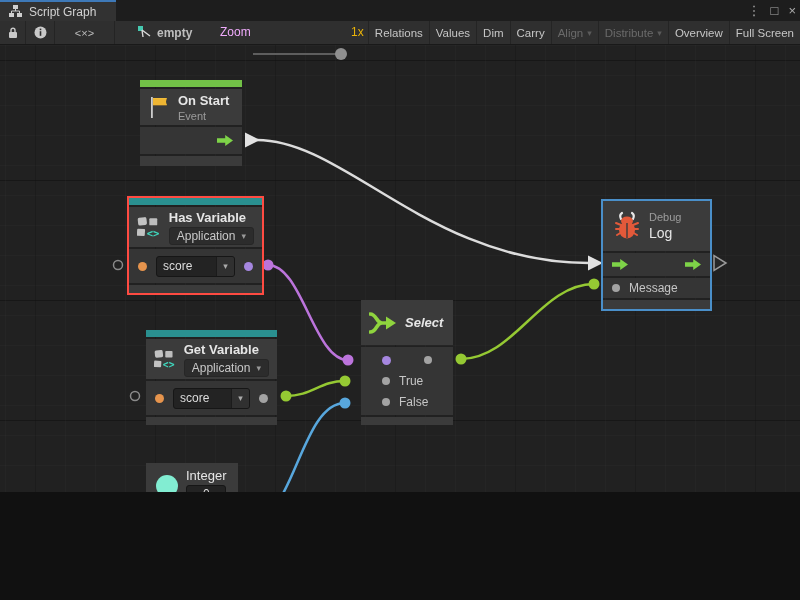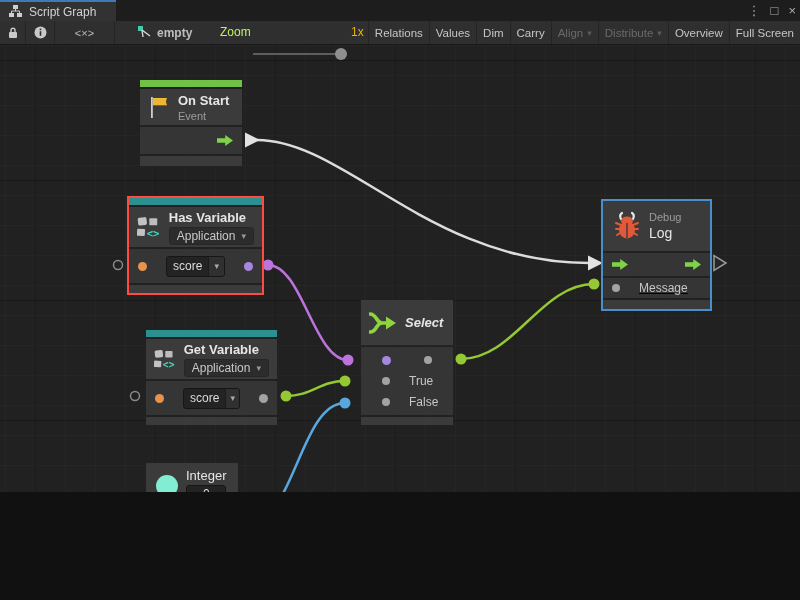--- a/index.html
+++ b/index.html
@@ -15,21 +15,21 @@
   .winicons { position:absolute; right:4px; top:0; height:21px; display:flex; align-items:center; gap:10px; color:#ababab; font-size:13px; }
   .winicons span { cursor:default; line-height:1; }
 
   
   .toolbar { position:absolute; left:0; top:21px; width:800px; height:24px; background:#2f2f2f;
              border-bottom:1px solid #191919; z-index:5; color:#c6c6c6; }
   .tb-left { position:absolute; left:0; top:0; height:23px; display:flex; align-items:stretch; }
   .tb-ibtn { display:flex; align-items:center; justify-content:center; border-right:1px solid #242424; }
   .tb-sel { position:absolute; left:138px; top:0; height:23px; display:flex; align-items:center; gap:5px; }
   .tb-sel .txt { font-size:12px; color:#bdbdbd;font-weight:bold; }
-  .zoom-label { position:absolute; left:220px; top:4px; font-size:12px; color:#bef264; }
+  .zoom-label { position:absolute; left:220px; top:4px; font-size:12px; color:#f0abfc; }
   .zoom-track { position:absolute; left:253px; top:32px; width:90px; height:2px; background:#5e5e5e; }
   .zoom-knob { position:absolute; left:335px; top:27px; width:12px; height:12px; border-radius:50%; background:#8f8f8f; }
   .zoom-val { position:absolute; left:351px; top:4px; font-size:12px; color:#eab308; }
   .tb-buttons { position:absolute; right:0; top:0; height:23px; display:flex; align-items:stretch; }
   .tbtn { display:flex; align-items:center; gap:4px; padding:0 6px; border-left:1px solid #242424;
           font-size:11.5px; color:#c6c6c6; white-space:nowrap; cursor:default; }
   .tbtn.disabled { color:#6a6a6a; }
   .tbtn .caret { font-size:9px; color:#8a8a8a; }
   .tbtn.disabled .caret { color:#5a5a5a; }
 
@@ -49,21 +49,21 @@
 
   
   .node { position:absolute; display:flex; flex-direction:column; gap:2px; z-index:2; }
   .sec { background:#3b3b3b; position:relative; }
   .sec.body { background:#353535; }
   .colorbar { height:7px; }
   .hdr { display:flex; align-items:center; gap:8px; padding:0 8px; }
   .hcol { display:flex; flex-direction:column; justify-content:center; gap:2px; }
   .ntitle { font-size:13px; font-weight:600; color:#e6e6e6; white-space:nowrap; }
   .nsub { font-size:11px; color:#9c9c9c; }
-  .prow { display:flex; align-items:center; gap:19px; padding:0 9px; }
+  .prow { display:flex; align-items:center; gap:9px; padding:0 9px; }
   .plabel { font-size:12px; color:#c6c6c6; }
   .dot { border-radius:50%; flex:0 0 auto; }
   .dot.d9 { width:9px; height:9px; }
   .dot.d8 { width:8px; height:8px; }
   .dot.d7 { width:7px; height:7px; }
   .orange { background:#e6944d; }
   .purple { background:#a687e0; }
   .gray   { background:#a3a3a3; }
   .aqua   { background:#7fe8ce; }
 
@@ -334,20 +334,20 @@
       </div>
     </div>
     <div class="sec body prow" style="height:23px;">
       <svg class="flow-arrow" viewBox="0 0 16 11">
         <path d="M0 3.2h8.2V0L16 5.5 8.2 11V7.8H0z" fill="#7ed348"></path>
       </svg>
       <svg class="flow-arrow mla" viewBox="0 0 16 11">
         <path d="M0 3.2h8.2V0L16 5.5 8.2 11V7.8H0z" fill="#7ed348"></path>
       </svg>
     </div>
-    <div class="sec body prow" style="height:20px;text-decoration:underline;">
+    <div class="sec body prow" style="height:20px;">
       <span class="dot d8 gray"></span>
       <span class="plabel">Message</span>
     </div>
     <div class="sec" style="height:9px;"></div>
   </div>
 
 </div>
 
 </body></html>

